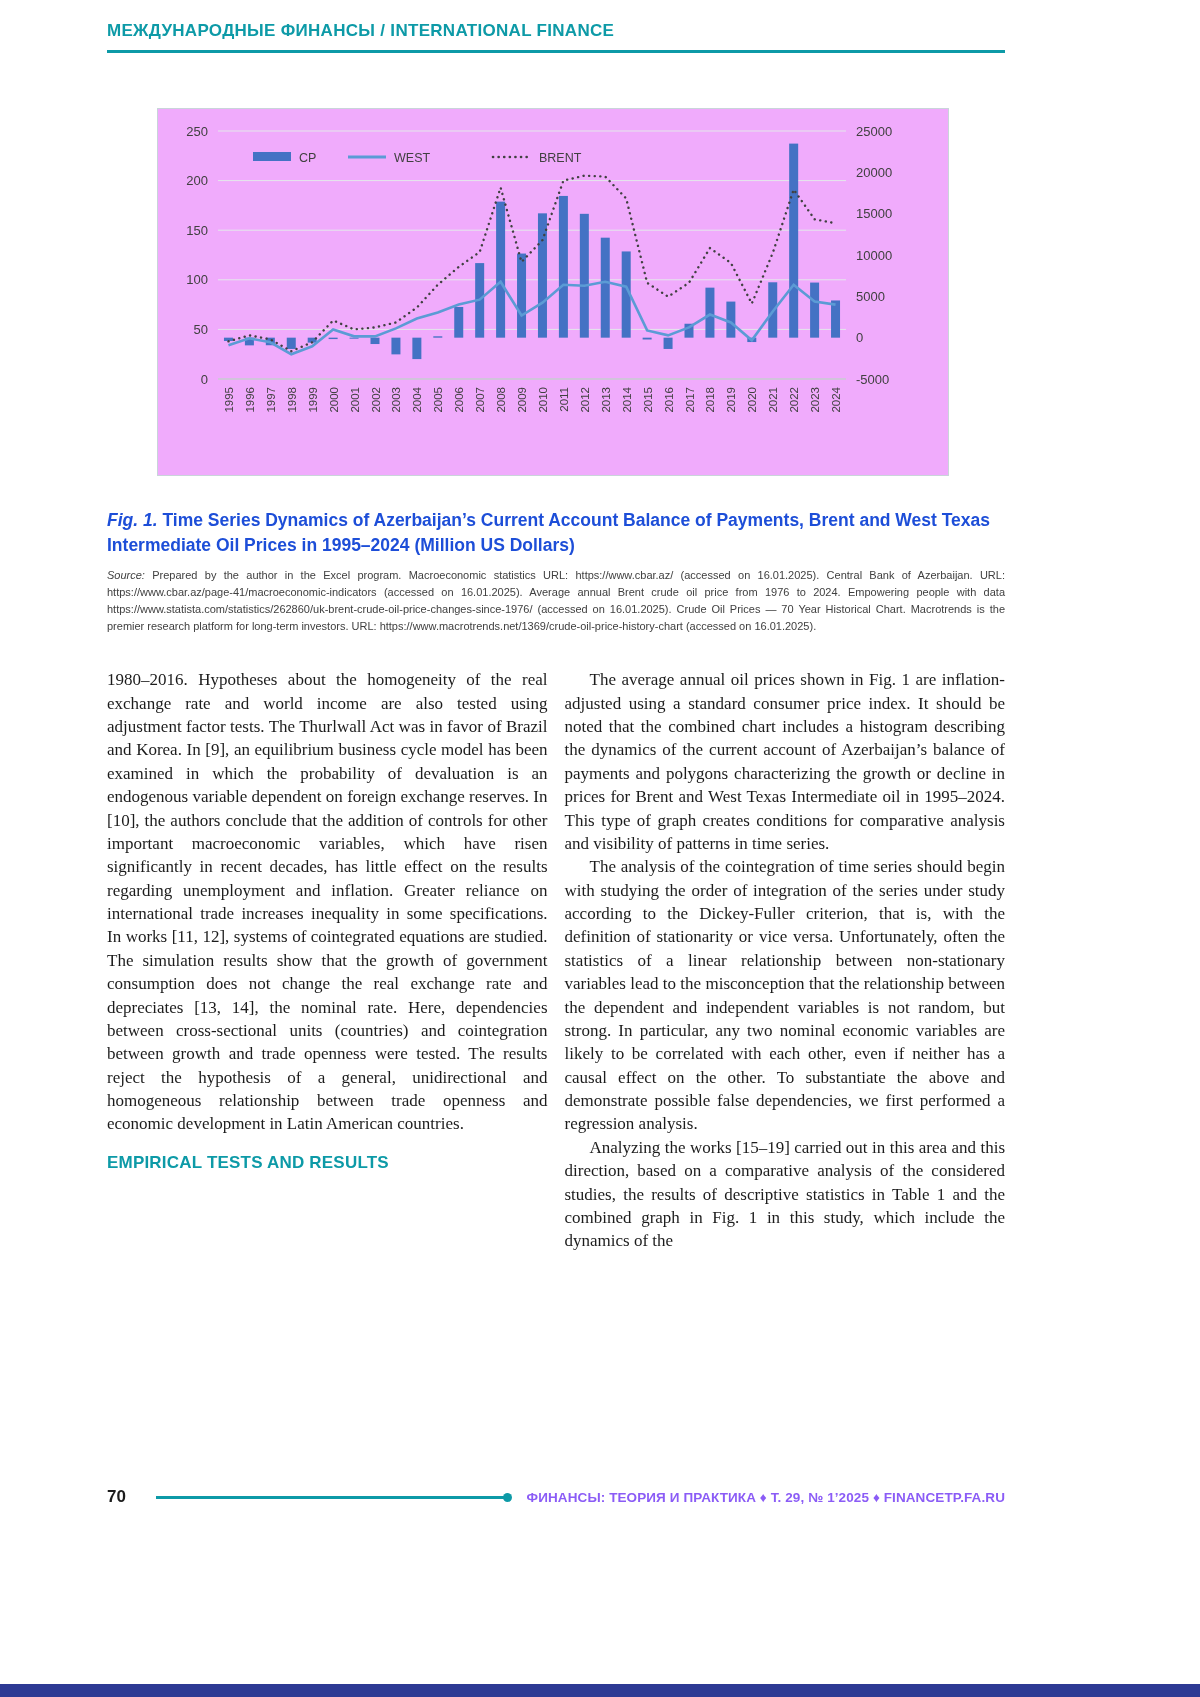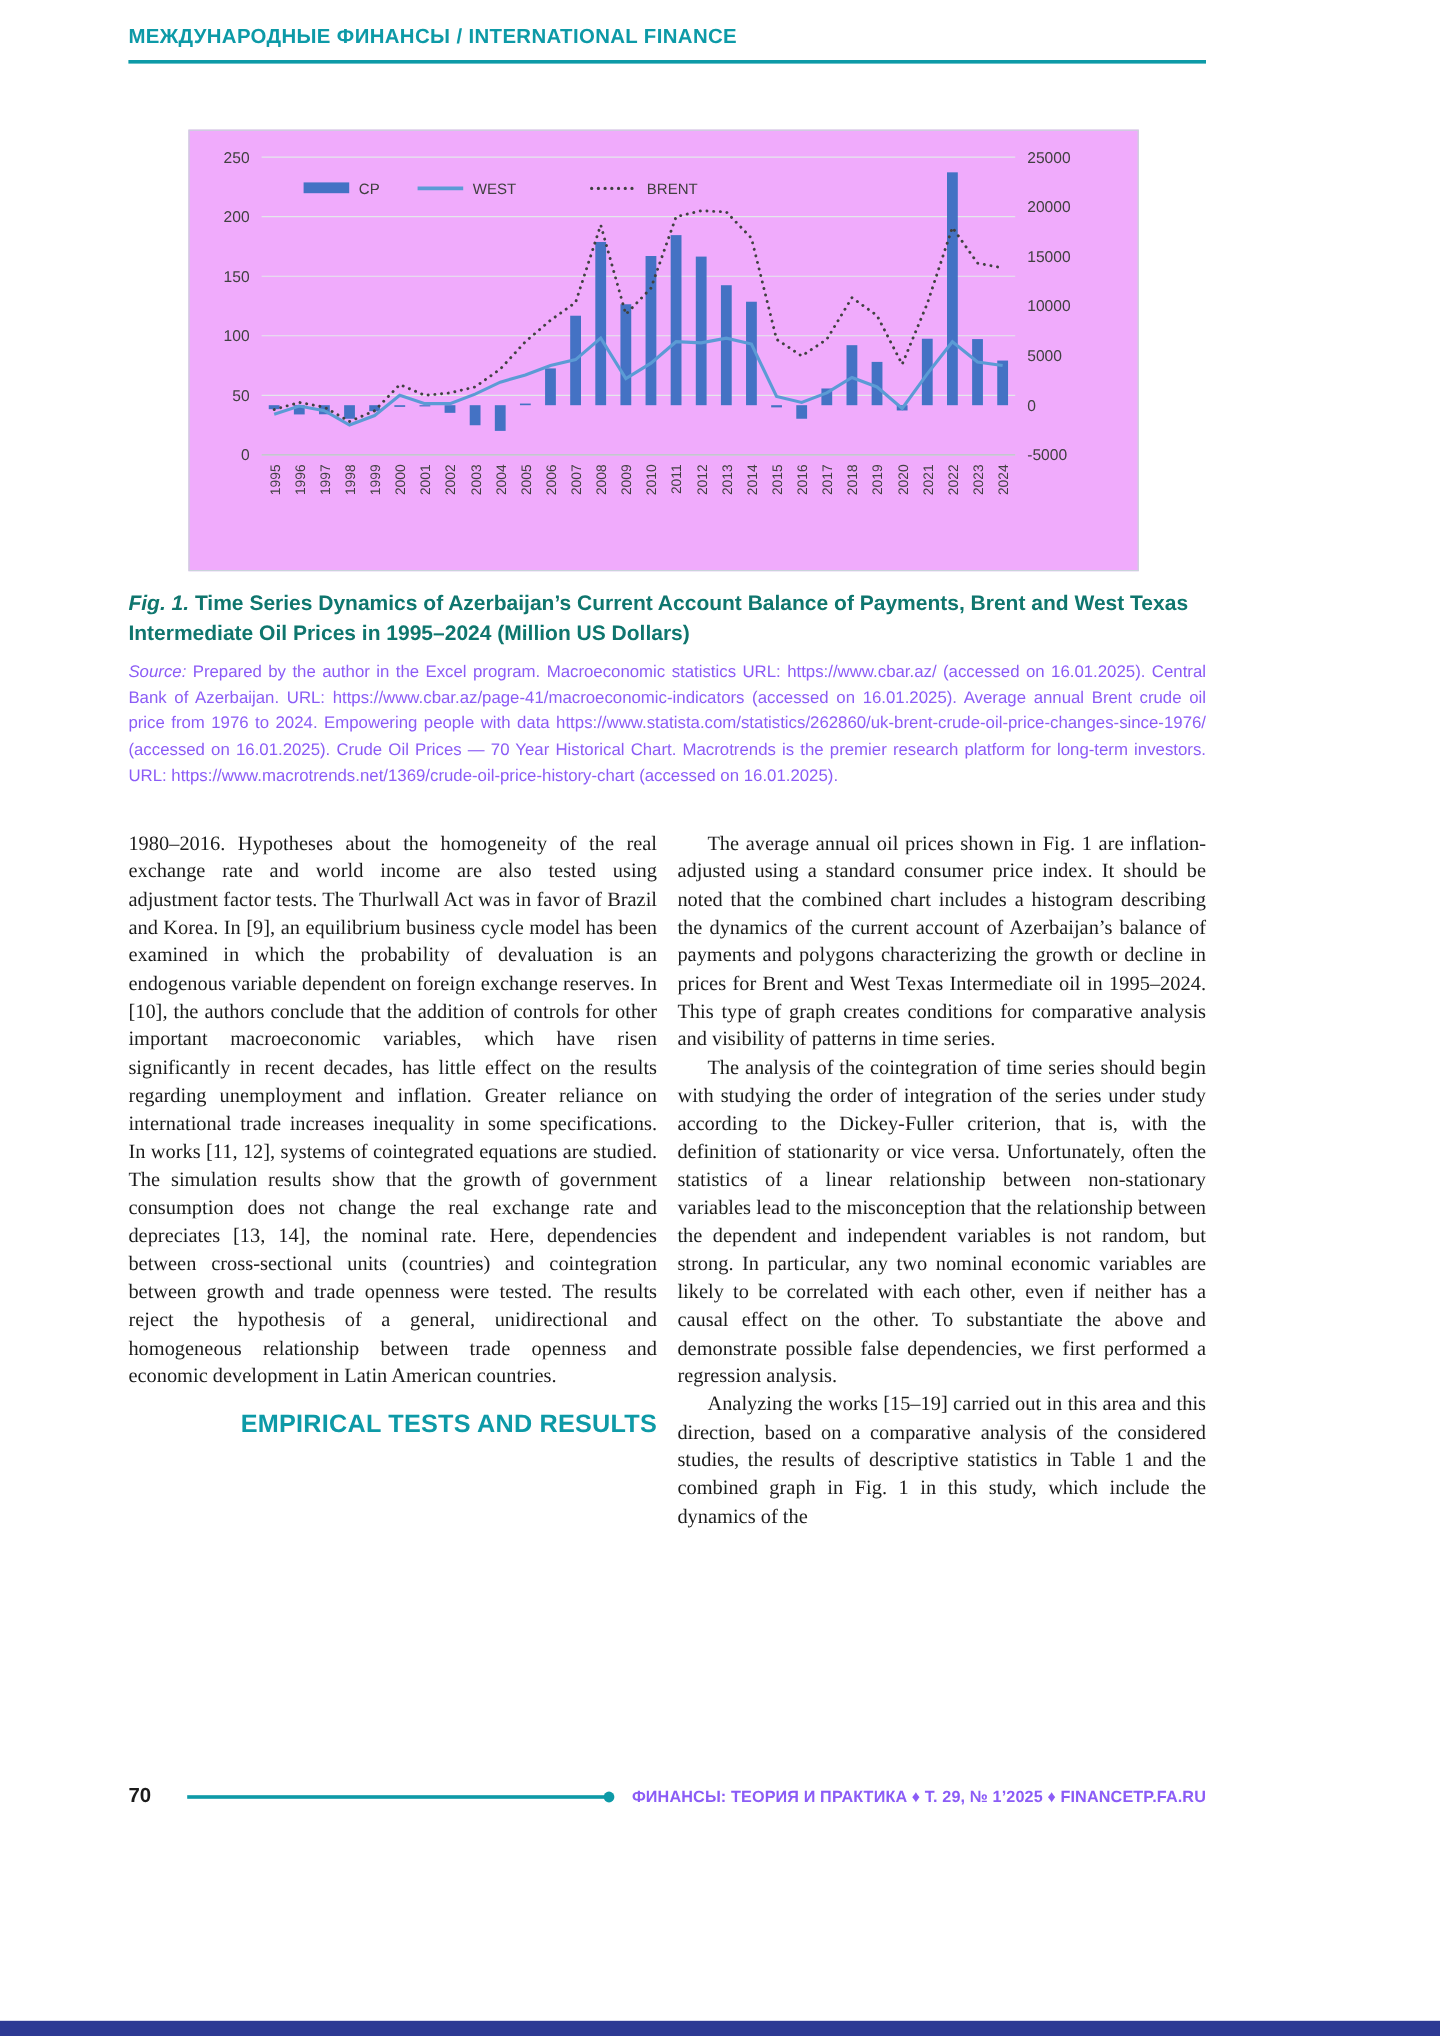--- a/index.html
+++ b/index.html
@@ -3,29 +3,29 @@
 <meta charset="utf-8">
 <style>
   html,body{margin:0;padding:0}
   body{width:1200px;height:1697px;background:#ffffff;font-family:"Liberation Serif",serif;color:#1c1c1c;position:relative;overflow:hidden}
   .content{margin:0 195px 0 107px}
   .header{padding-top:21px}
   .header-title{font-family:"Liberation Sans",sans-serif;font-weight:700;font-size:17px;color:#0d9aa7;letter-spacing:.3px}
   .header-rule{height:3px;background:#0d9aa7;margin-top:9px}
   .chart-box{width:790px;margin:55px 0 0 50px;border:1.5px solid #c9d4da;background:#f0abfc}
   svg.chart{display:block;font-family:"Liberation Sans",sans-serif}
-  .caption{margin-top:14px;font-family:"Liberation Sans",sans-serif;font-weight:700;font-size:17.5px;line-height:1.42;color:#0f766e}
+  .caption{margin-top:32px;font-family:"Liberation Sans",sans-serif;font-weight:700;font-size:17.5px;line-height:1.42;color:#1d4ed8}
   .caption .fig-label{font-style:italic}
-  .source{margin-top:9px;font-family:"Liberation Sans",sans-serif;font-size:14px;line-height:1.56;color:#8b5cf6;text-align:justify}
+  .source{margin-top:9px;font-family:"Liberation Sans",sans-serif;font-size:11px;line-height:1.56;color:#404040;text-align:justify}
   .source .source-label{font-style:italic}
   .body-cols{display:flex;gap:17px;margin-top:33px;font-size:17px;line-height:1.375;text-align:justify}
   .col{flex:1;min-width:0}
   .para{margin:0}
   .para.indent{text-indent:25px}
-  .section-heading{font-family:"Liberation Sans",sans-serif;font-weight:700;font-size:21px;color:#0d9aa7;text-align:right;margin:15px 0 24px;letter-spacing:.2px}
+  .section-heading{font-family:"Liberation Sans",sans-serif;font-weight:700;font-size:17px;color:#0d9aa7;text-align:left;margin:15px 0 24px;letter-spacing:.2px}
   .footer{position:absolute;left:107px;right:195px;top:1487px;display:flex;align-items:center}
   .page-num{font-family:"Liberation Sans",sans-serif;font-weight:700;font-size:17px}
   .footer-rule{flex:1;height:3px;background:#0d9aa7;margin-left:30px}
   .footer-dot{width:9px;height:9px;border-radius:50%;background:#0d9aa7;flex:none;margin-left:-1px}
   .footer-text{font-family:"Liberation Sans",sans-serif;font-weight:700;font-size:13.5px;margin-left:15px;white-space:nowrap;letter-spacing:.1px;color:#8b5cf6}
   .bottom-bar{position:absolute;left:0;right:0;bottom:0;height:13px;background:#2d3a94}
 </style>
 </head>
 <body>
 

